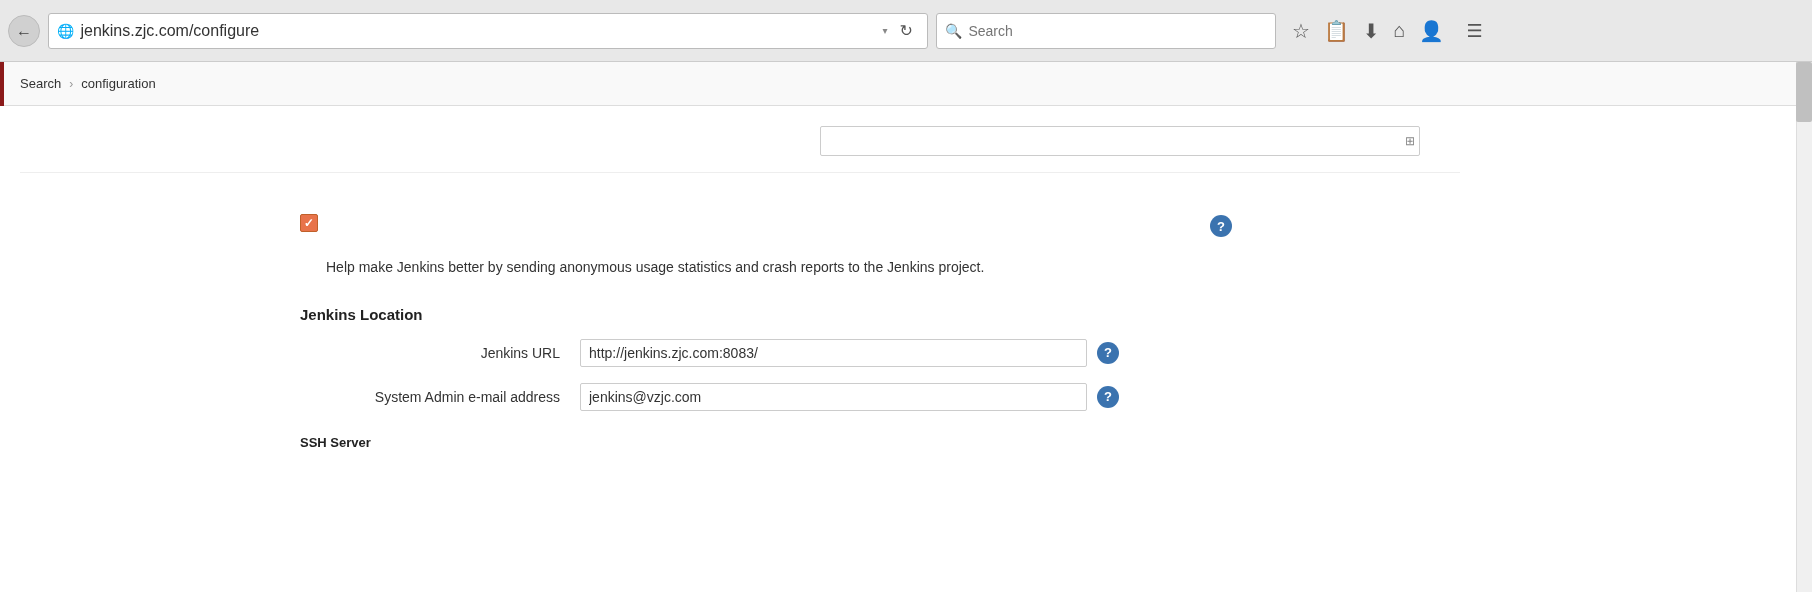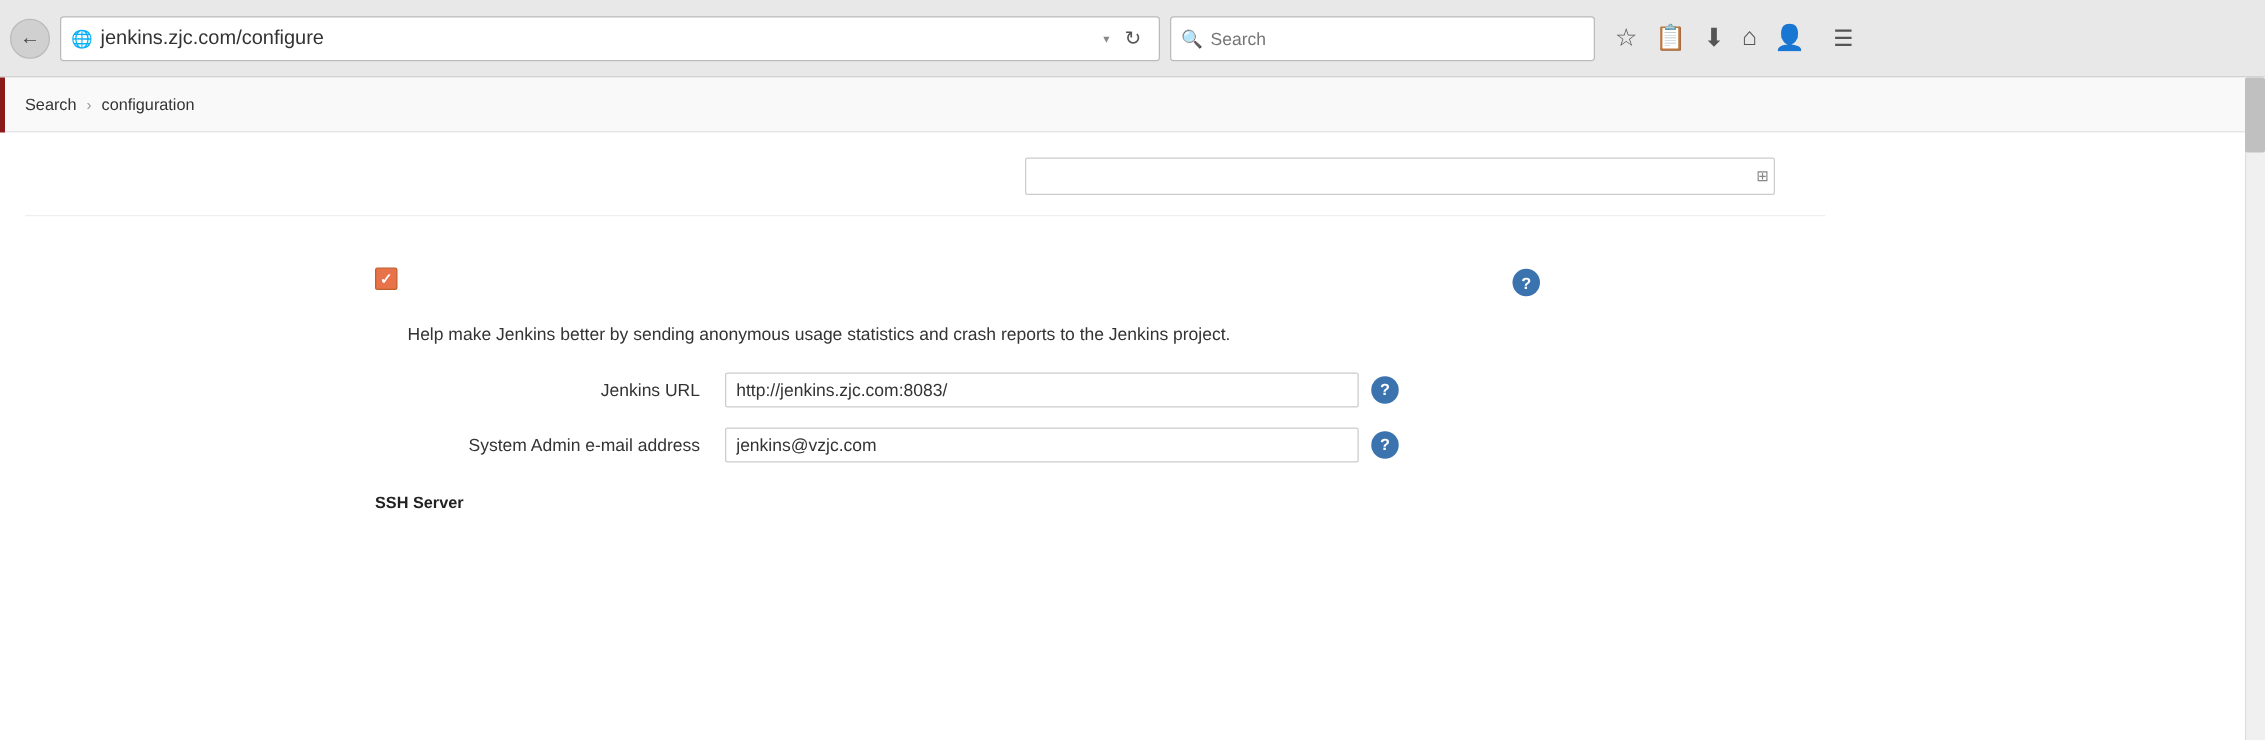--- a/index.html
+++ b/index.html
@@ -368,20 +368,21 @@
     <div class="section-row">
       <div class="checkbox-container">
         <div class="checkbox-styled">
           <span class="checkbox-checkmark">✓</span>
         </div>
         <span class="checkbox-label">Help make Jenkins better by sending anonymous usage statistics and crash reports to the Jenkins project.</span>
       </div>
       <div class="help-icon">?</div>
     </div>
 
+    <div class="section-heading">Jenkins Location</div>
 
     <div class="form-row">
       <label class="form-label">Jenkins URL</label>
       <input class="form-input" type="text" value="http://jenkins.zjc.com:8083/" style="">
       <div class="form-help-icon">?</div>
     </div>
 
     <div class="form-row">
       <label class="form-label">System Admin e-mail address</label>
       <input class="form-input" type="text" value="jenkins@vzjc.com" style="">

